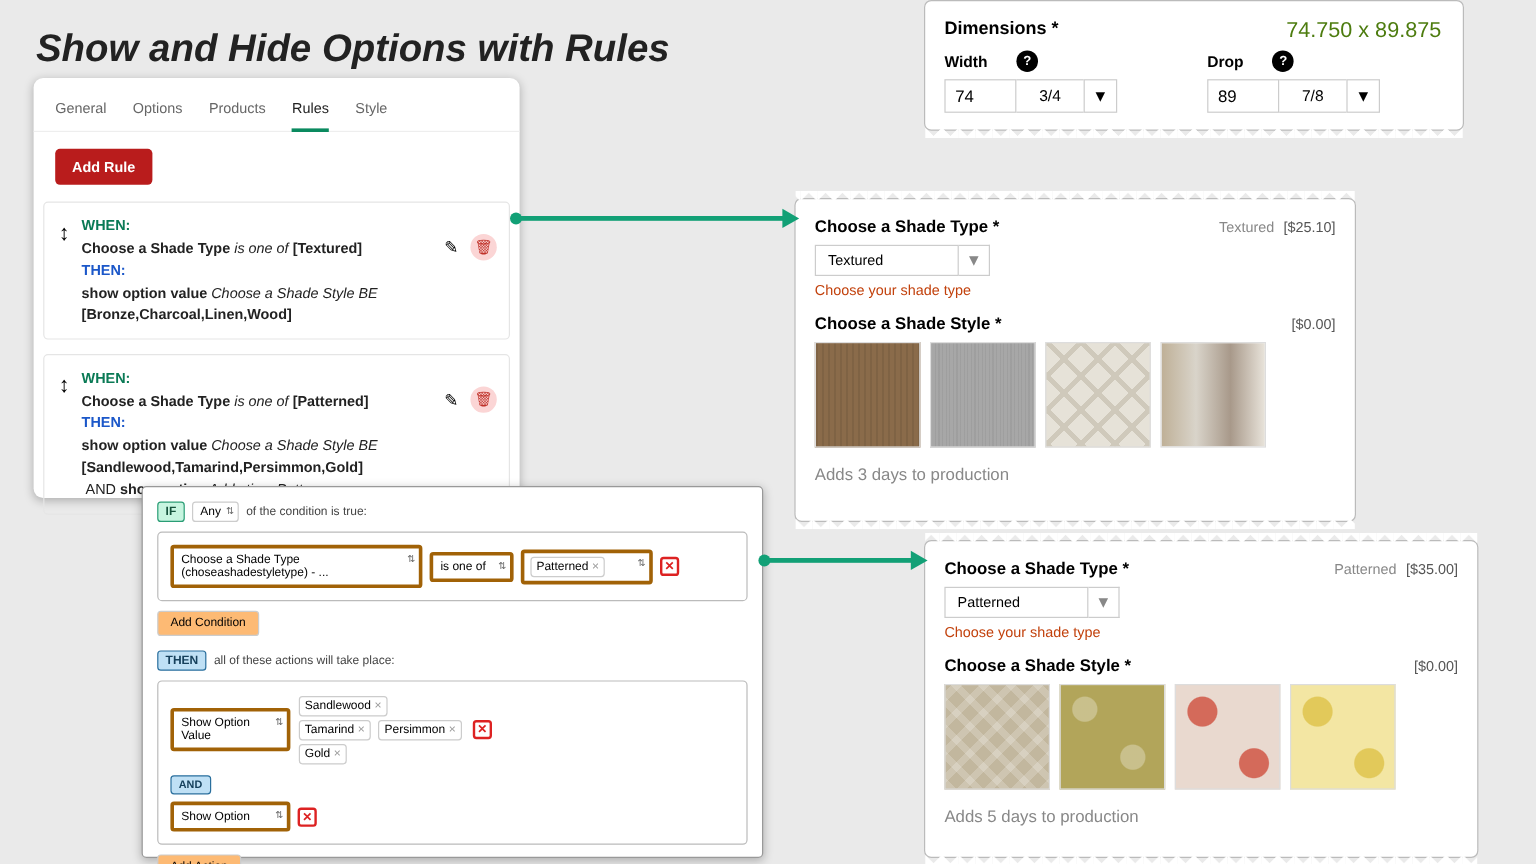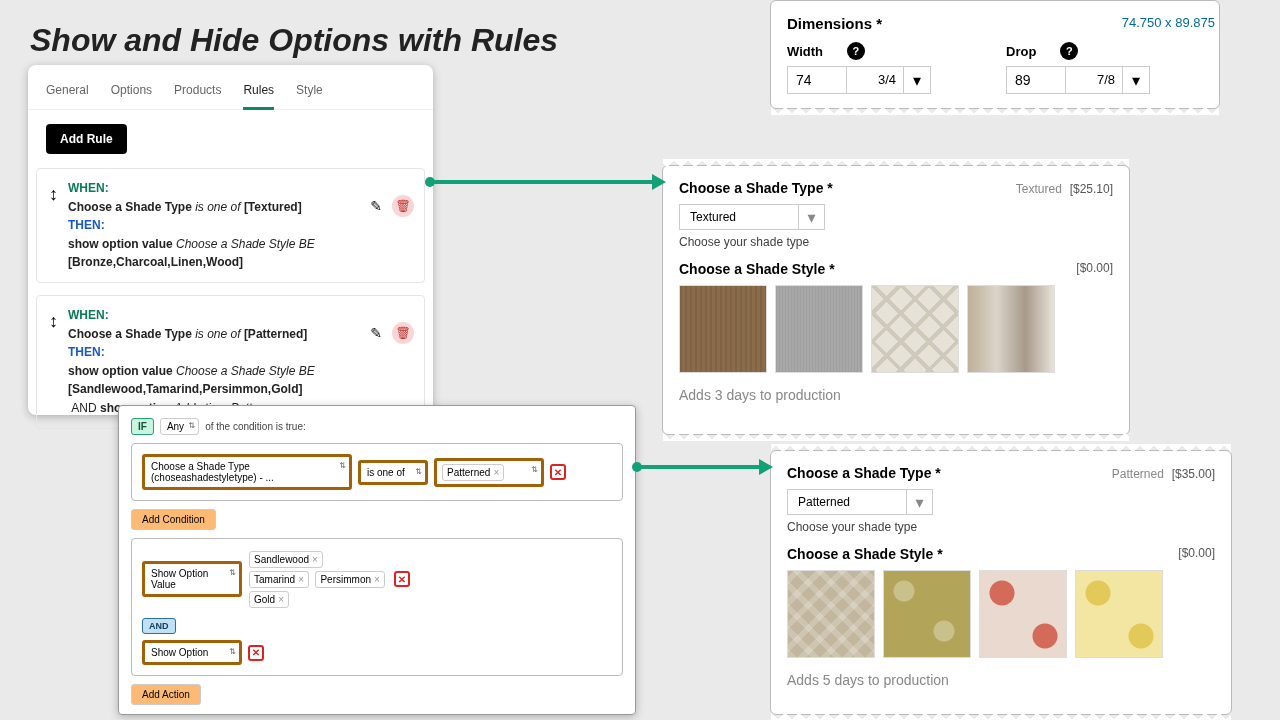--- a/index.html
+++ b/index.html
@@ -2,21 +2,21 @@
 <html><head>
 <meta charset="utf-8">
 <style>
   *{box-sizing:border-box;margin:0;padding:0;font-family:-apple-system,BlinkMacSystemFont,"Segoe UI",Arial,sans-serif}
   body{background:#eaeaea;width:1280px;height:720px;position:relative;overflow:hidden}
   .title{position:absolute;left:30px;top:22px;font-size:32px;font-weight:800;font-style:italic;color:#222}
   .rules-panel{position:absolute;left:28px;top:65px;width:405px;height:350px;background:#fff;border-radius:8px;box-shadow:0 2px 8px rgba(0,0,0,0.25)}
   .tabs{display:flex;gap:22px;padding:18px 18px 0 18px;font-size:12px;color:#666;border-bottom:1px solid #eee}
   .tab{padding-bottom:10px;cursor:pointer}
   .tab.active{color:#222;border-bottom:3px solid #0a8a5f;margin-bottom:-1px}
-  .add-rule-btn{margin:14px 18px;padding:8px 14px;background:#000000;color:#fff;border:none;border-radius:4px;font-size:12px;font-weight:600;cursor:pointer}
+  .add-rule-btn{margin:14px 18px;padding:8px 14px;background:#b91c1c;color:#fff;border:none;border-radius:4px;font-size:12px;font-weight:600;cursor:pointer}
   .rule-card{margin:0 8px 12px 8px;border:1px solid #e5e5e5;border-radius:4px;padding:10px 12px;display:flex;align-items:flex-start;gap:10px;position:relative}
   .drag{font-size:18px;font-weight:900;line-height:1;margin-top:6px}
   .rule-body{flex:1;font-size:12px;line-height:1.55;color:#222}
   .when{font-weight:700;color:#0a7a55}
   .then{font-weight:700;color:#1b57c9}
   .rule-body i{font-style:italic}
   .rule-icons{position:absolute;right:10px;top:26px;display:flex;gap:10px;align-items:center}
   .pencil{font-size:14px;cursor:pointer}
   .trash{width:22px;height:22px;border-radius:50%;background:#fbd5d5;display:flex;align-items:center;justify-content:center;font-size:12px;color:#c0332b;cursor:pointer}
   .editor{position:absolute;left:118px;top:405px;width:518px;height:310px;background:#fff;border:1px solid #999;border-radius:4px;box-shadow:0 2px 8px rgba(0,0,0,0.25);padding:12px}
@@ -32,43 +32,43 @@
   .sel::after{content:"⇅";position:absolute;right:3px;top:4px;font-size:8px;color:#666}
   .tag{display:inline-block;border:1px solid #ccc;border-radius:3px;padding:2px 4px;font-size:10px;background:#fff;margin:1px}
   .tag .x{color:#999;margin-left:3px;cursor:pointer}
   .del{width:16px;height:16px;border:2px solid #d22;color:#d22;border-radius:3px;display:inline-flex;align-items:center;justify-content:center;font-size:10px;font-weight:700;cursor:pointer}
   .small-btn{margin-top:8px;padding:4px 10px;font-size:10px;border:1px solid #ccc;background:#fdba74;border-radius:3px;cursor:pointer}
   .row{display:flex;align-items:center;gap:6px;flex-wrap:wrap}
   
   .preview{position:absolute;background:#fff;border:1px solid #bbb;border-radius:6px;padding:14px 16px}
   .dim{left:770px;top:0;width:450px}
   .dim h3{font-size:15px;font-weight:700;margin-bottom:10px}
-  .dim-val{position:absolute;right:4px;top:14px;font-size:13px;color:#0369a1}
+  .dim-val{position:absolute;right:18px;top:14px;font-size:18px;color:#4d7c0f}
   .dim-row{display:flex;gap:22px}
   .dim-col{flex:1}
   .dim-label{font-size:13px;font-weight:600;display:flex;align-items:center;gap:24px;margin-bottom:6px}
   .qmark{width:18px;height:18px;border-radius:50%;background:#000;color:#fff;display:inline-flex;align-items:center;justify-content:center;font-size:11px;font-weight:700}
   .dim-inputs{display:flex}
   .dim-inputs .int{width:60px;padding:5px 8px;border:1px solid #ccc;font-size:14px}
-  .dim-inputs .frac{width:56px;padding:5px 7px;border:1px solid #ccc;border-left:0;border-right:0;font-size:13px;text-align:right}
+  .dim-inputs .frac{width:56px;padding:5px 7px;border:1px solid #ccc;border-left:0;border-right:0;font-size:13px;text-align:center}
   .dim-inputs .dd{width:28px;border:1px solid #ccc;display:flex;align-items:center;justify-content:center}
   .zig{height:14px;background:
     linear-gradient(-45deg,#fff 6px,transparent 0),
     linear-gradient(45deg,#fff 6px,transparent 0);
     background-size:14px 14px;background-repeat:repeat-x;position:absolute;left:0;right:0}
   .p1{left:662px;top:165px;width:468px;height:270px}
   .p2{left:770px;top:450px;width:462px;height:265px}
-  .sect-head{display:flex;justify-content:space-between;align-items:flex-start;font-size:14px;margin-bottom:8px}
+  .sect-head{display:flex;justify-content:space-between;align-items:flex-end;font-size:14px;margin-bottom:8px}
   .sect-head b{font-weight:700}
   .meta{font-size:12px;color:#888}
   .price{font-size:12px;color:#555}
   .shade-sel{display:flex;margin-bottom:5px}
   .shade-sel .v{border:1px solid #ccc;padding:5px 10px;font-size:12px;width:120px}
   .shade-sel .dd{width:26px;border:1px solid #ccc;border-left:0;display:flex;align-items:center;justify-content:center;color:#888}
-  .hint{font-size:12px;color:#404040;margin-bottom:12px}
+  .hint{font-size:12px;color:#c2410c;margin-bottom:12px}
   .swatches{display:flex;gap:8px}
   .sw{width:88px;height:88px;border:1px solid #ddd}
   .add-days{font-size:14px;color:#888;margin-top:14px}
   
   .tx-bronze{background:#8a6b4a repeating-linear-gradient(90deg,rgba(0,0,0,.08) 0 2px,transparent 2px 5px)}
   .tx-charcoal{background:#a7a7a7 repeating-linear-gradient(90deg,rgba(0,0,0,.05) 0 1px,transparent 1px 3px)}
   .tx-linen{background:#e6e2d8;background-image:repeating-linear-gradient(45deg,#cfc9bb 0 4px,transparent 4px 20px),repeating-linear-gradient(-45deg,#cfc9bb 0 4px,transparent 4px 20px)}
   .tx-wood{background:linear-gradient(90deg,#bfb097,#d9d4ca,#a8998a,#e8e3da)}
   .pt-sand{background:#c2b79e;background-image:repeating-linear-gradient(45deg,rgba(255,255,255,.2) 0 6px,transparent 6px 16px),repeating-linear-gradient(-45deg,rgba(255,255,255,.2) 0 6px,transparent 6px 16px)}
   .pt-tam{background:#b2a55a;background-image:radial-gradient(circle at 20px 20px,rgba(255,255,255,.3) 10px,transparent 11px),radial-gradient(circle at 60px 60px,rgba(255,255,255,.3) 10px,transparent 11px)}
@@ -146,20 +146,24 @@
       <span class="sel" style="width:210px">Choose a Shade Type (choseashadestyletype) - ...</span>
       <span class="sel" style="width:70px">is one of</span>
       <span class="sel" style="width:110px;padding:2px 18px 2px 4px">
         <span class="tag"><span>Patterned</span><span class="x">×</span></span>
       </span>
       <span class="del">✕</span>
     </div>
   </div>
   <button class="small-btn">Add Condition</button>
 
+  <div class="row" style="margin-top:12px">
+    <span class="pill pill-then">THEN</span>
+    <span class="ed-label">all of these actions will take place:</span>
+  </div>
   <div class="cond-box">
     <div class="row">
       <span class="sel" style="width:100px">Show Option Value</span>
       <span style="width:140px">
         <span class="tag"><span>Sandlewood</span><span class="x">×</span></span>
         <span class="tag"><span>Tamarind</span><span class="x">×</span></span>
         <span class="tag"><span>Persimmon</span><span class="x">×</span></span>
         <span class="tag"><span>Gold</span><span class="x">×</span></span>
       </span>
       <span class="del">✕</span>

